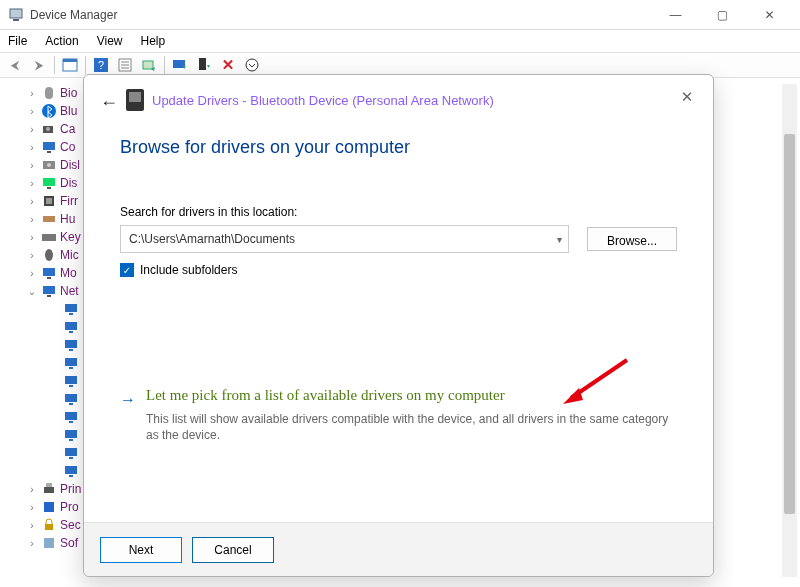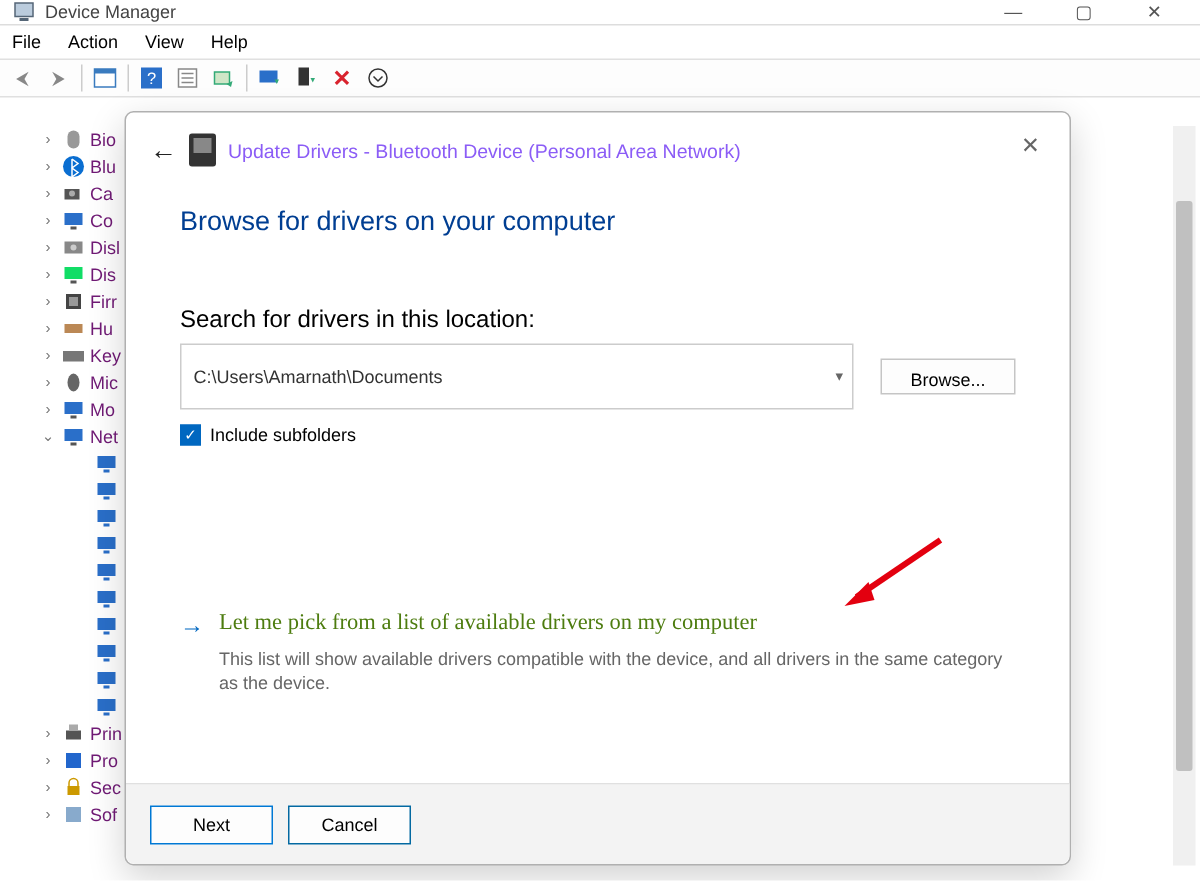--- a/index.html
+++ b/index.html
@@ -1,19 +1,19 @@
 <!DOCTYPE html>
 <html><head>
 <meta charset="utf-8">
 <style>
 * { box-sizing: border-box; margin: 0; padding: 0; font-family: "Segoe UI", Tahoma, sans-serif; }
 body { width: 800px; height: 587px; background: #fff; position: relative; overflow: hidden; font-size: 12px; color: #000; }
 
 
-.titlebar { height: 17px; display: flex; align-items: center; border-bottom: 1px solid #ddd; padding: 0 8px; }
+.titlebar { height: 30px; display: flex; align-items: center; border-bottom: 1px solid #ddd; padding: 0 8px; }
 .titlebar .appicon { width: 16px; height: 16px; margin-right: 6px; }
 .titlebar .title { flex: 1; font-size: 12px; color: #444; }
 .winctl { display: flex; gap: 2px; }
 .winctl div { width: 45px; height: 28px; display: flex; align-items: center; justify-content: center; color: #555; }
 
 
 .menubar { height: 22px; display: flex; align-items: center; padding: 0 0; gap: 2px; }
 .menubar span { padding: 2px 8px; font-size: 12px; }
 
 
@@ -38,23 +38,23 @@
 .dialog { position: absolute; left: 83px; top: 74px; width: 631px; height: 503px; background: #fff; border: 1px solid #b0b0b0; border-radius: 6px; box-shadow: 0 8px 24px rgba(0,0,0,.18); display: flex; flex-direction: column; }
 .dlg-head { display: flex; align-items: center; padding: 14px 16px 6px 16px; }
 .dlg-head .back { width: 26px; font-size: 18px; color: #222; }
 .dlg-head .devicon { width: 18px; height: 22px; background: #333; border-radius: 2px; margin-right: 8px; position: relative; }
 .dlg-head .devicon:after { content:""; position:absolute; left:3px; right:3px; top:3px; height:10px; background:#888; }
 .dlg-head .dlgtitle { font-size: 13px; color: #8b5cf6; }
 .dlg-close { position: absolute; right: 10px; top: 8px; width: 32px; height: 28px; display:flex; align-items:center; justify-content:center; color:#666; font-size:15px; }
 
 .dlg-body { flex:1; padding: 10px 36px 0 36px; }
 .dlg-h1 { color: #003e92; font-size: 18px; font-weight: 400; margin: 10px 0 26px 0; }
-.dlg-label { font-size: 16px; margin-bottom: 6px; margin-top: 47px; }
+.dlg-label { font-size: 12px; margin-bottom: 6px; margin-top: 47px; }
 .pathrow { display:flex; gap: 18px; align-items: center; margin-bottom: 10px; }
-.pathbox { flex:1; height: 44px; border:1px solid #ccc; display:flex; align-items:center; padding:2px 8px; font-size:12px; color:#333; position:relative; }
+.pathbox { flex:1; height: 28px; border:1px solid #ccc; display:flex; align-items:center; padding:2px 8px; font-size:12px; color:#333; position:relative; }
 .pathbox .dd { position:absolute; right:6px; color:#666; font-size:10px; }
 .browsebtn { width: 90px; height: 24px; border:1px solid #c5c5c5; background:#fdfdfd; font-size:12px; text-align:center; line-height:26px; }
 .chkrow { display:flex; align-items:center; gap:6px; font-size:12px; }
 .chkbox { width:14px; height:14px; border:1px solid #0067c0; background:#0067c0; display:flex; align-items:center; justify-content:center; color:#fff; font-size:10px; }
 
 .pickoption { margin-top: 110px; padding-right: 8px; }
 .pickhead { display:flex; align-items:flex-start; gap:10px; }
 .pickhead .arr { color:#0067c0; font-size:16px; margin-top:2px; }
 .picktitle { color:#4d7c0f; font-size:15px;font-family:Liberation Serif, serif; }
 .pickdesc { color:#666; font-size:12px; margin: 4px 0 0 26px; line-height:1.35; }

